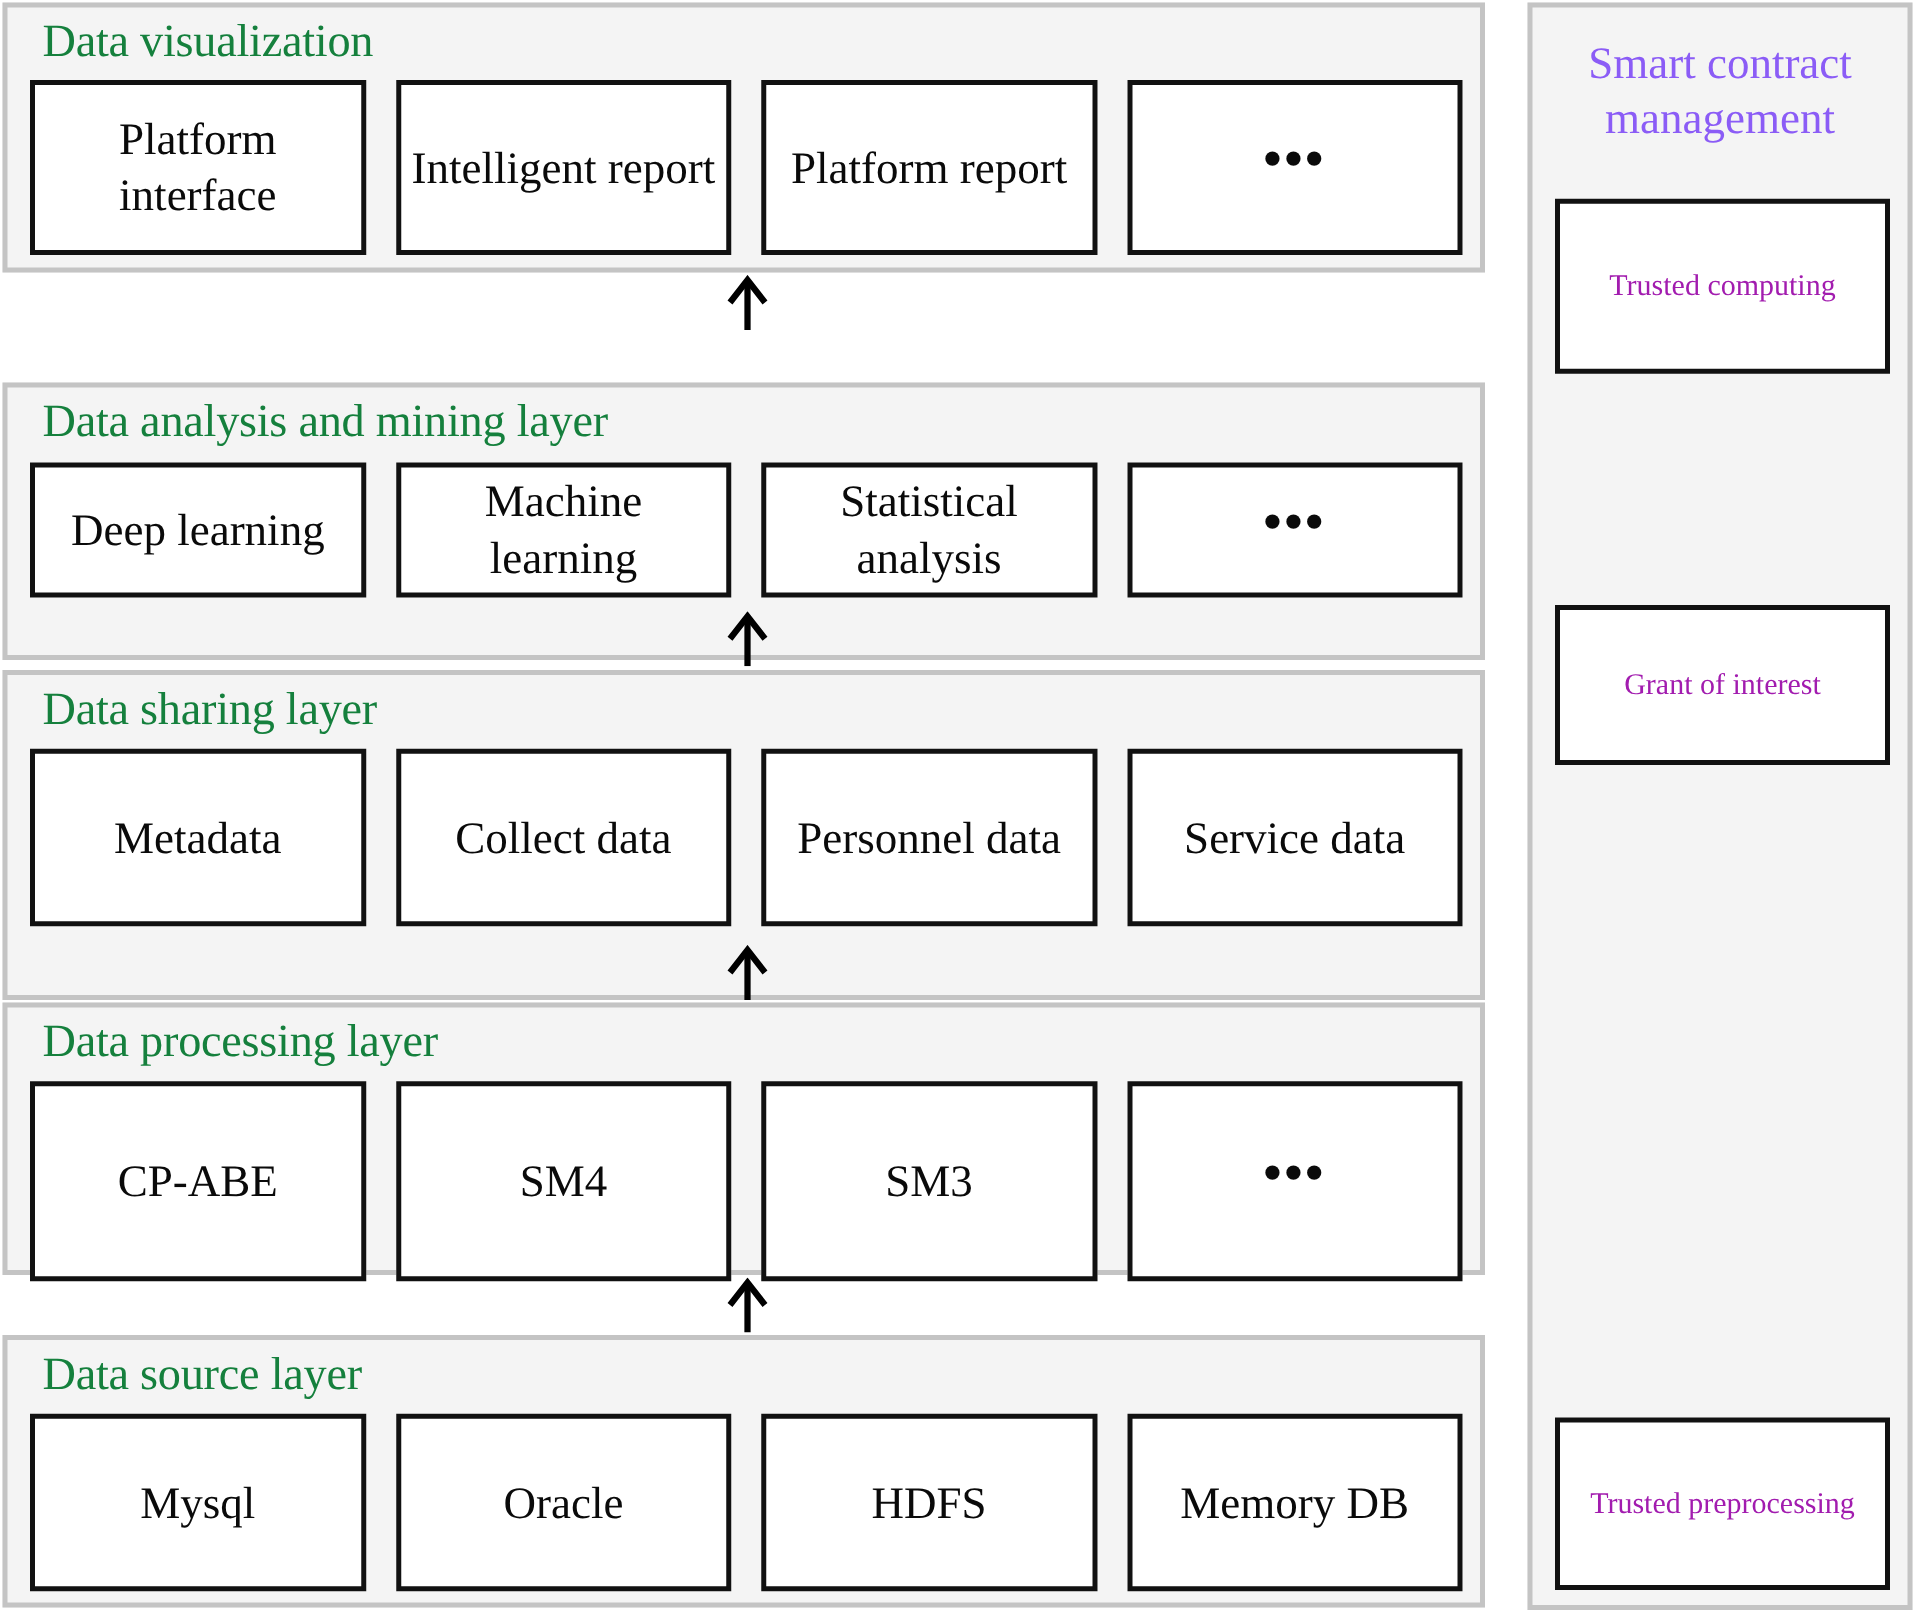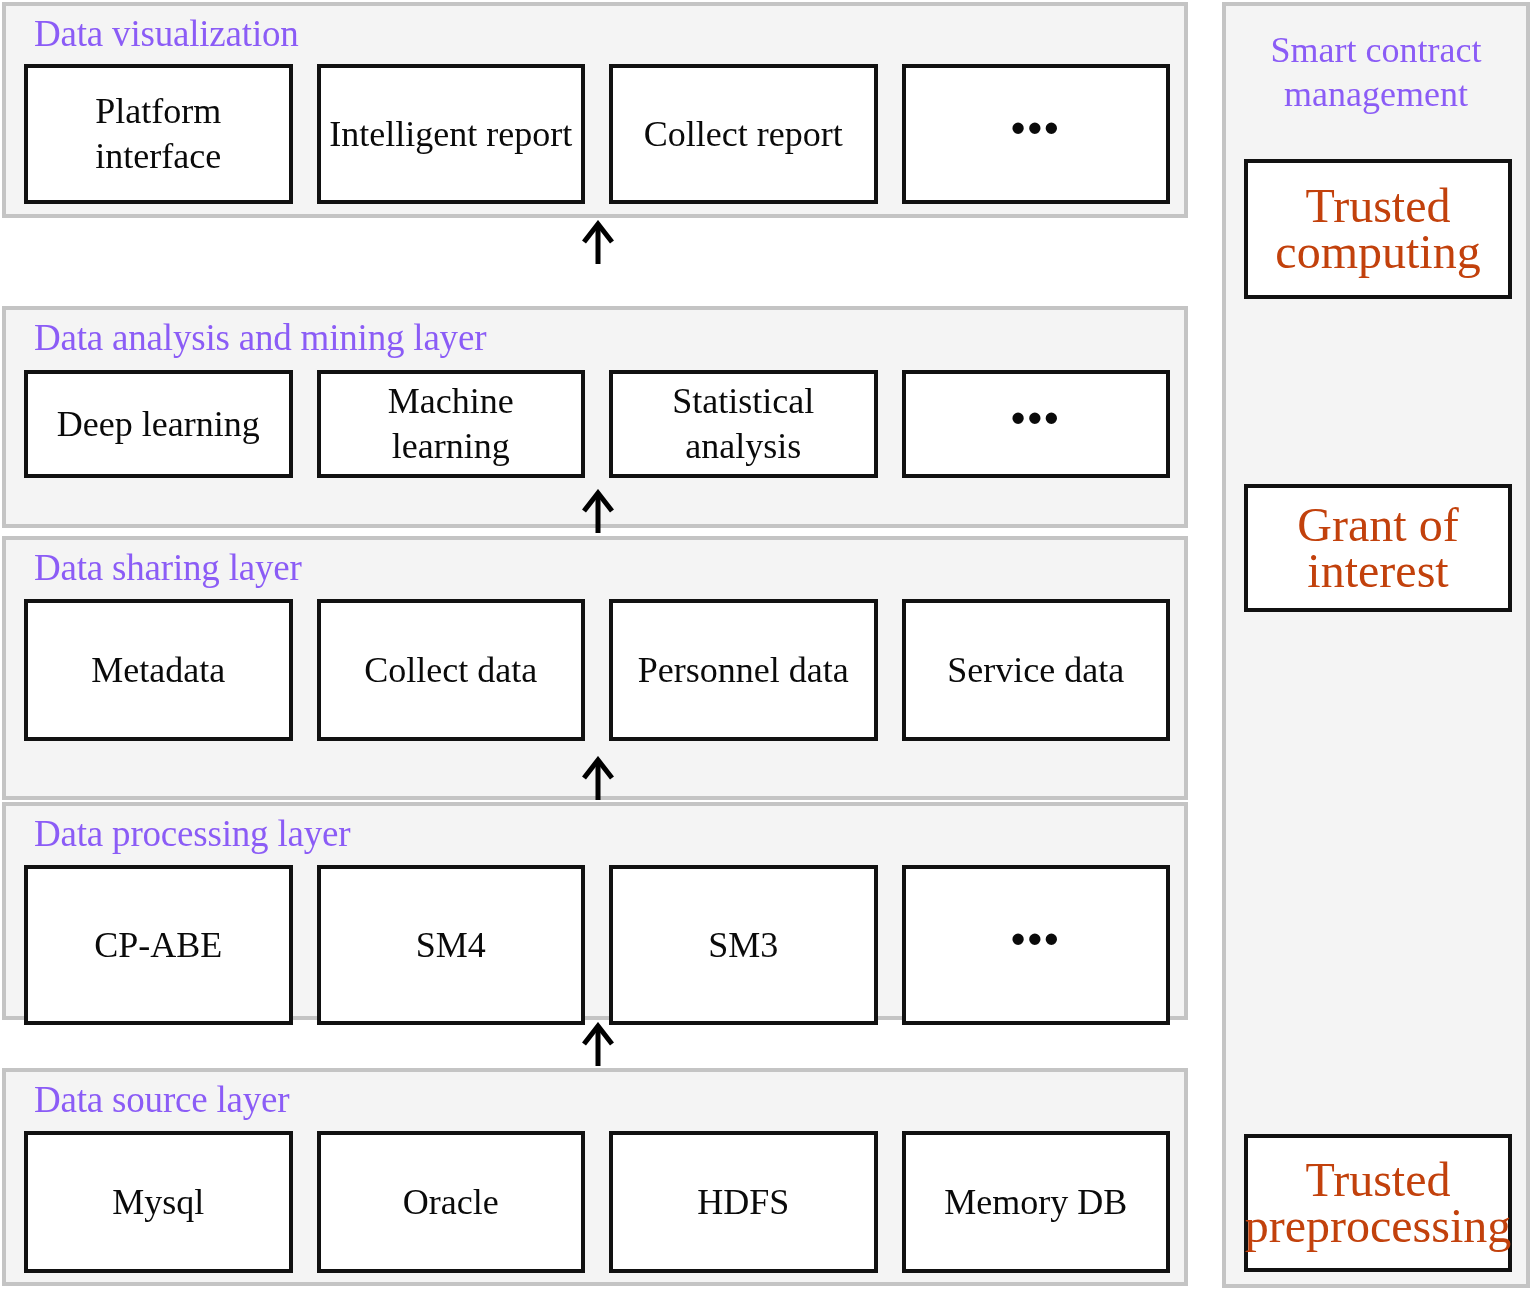--- a/index.html
+++ b/index.html
@@ -30,21 +30,21 @@
     border: 4px solid #c4c4c4;
     box-sizing: border-box;
   }
 
   .layer-title {
     position: absolute;
     left: 28px;
     top: 6px;
     font-size: 37px;
     line-height: 44px;
-    color: #8b5cf6;
+    color: #15803d;
     white-space: nowrap;
     letter-spacing: -0.2px;
   }
 
   .boxes-row {
     position: absolute;
     left: 18px;
     right: 14px;
     display: flex;
     gap: 24px;
@@ -104,38 +104,38 @@
     position: absolute;
     left: 18px;
     width: 268px;
     background: #ffffff;
     border: 4px solid #111111;
     box-sizing: border-box;
     display: flex;
     align-items: center;
     justify-content: center;
     text-align: center;
-    font-size: 48px;
+    font-size: 24px;
     line-height: 46px;
-    color: #c2410c;
+    color: #a21caf;
   }
 </style>
 </head>
 <body>
 
 <div id="canvas">
 
   <div id="layer-stack">
 
     <div class="layer-panel" style="top:2px;height:216px;">
       <div class="layer-title">Data visualization</div>
       <div class="boxes-row" style="top:58px;height:140px;border-radius:11px;">
         <div class="node-box">Platform interface</div>
         <div class="node-box">Intelligent report</div>
-        <div class="node-box">Collect report</div>
+        <div class="node-box">Platform report</div>
         <div class="node-box ellipsis">•••</div>
       </div>
     </div>
 
     <div class="arrow" style="top:220px;height:44px;">
       <svg width="40" height="44" viewBox="0 0 40 44">
         <line x1="20" y1="44" x2="20" y2="5" stroke="#000000" stroke-width="5"></line>
         <polyline points="6,22 20,4 34,22" fill="none" stroke="#000000" stroke-width="5"></polyline>
       </svg>
     </div>

